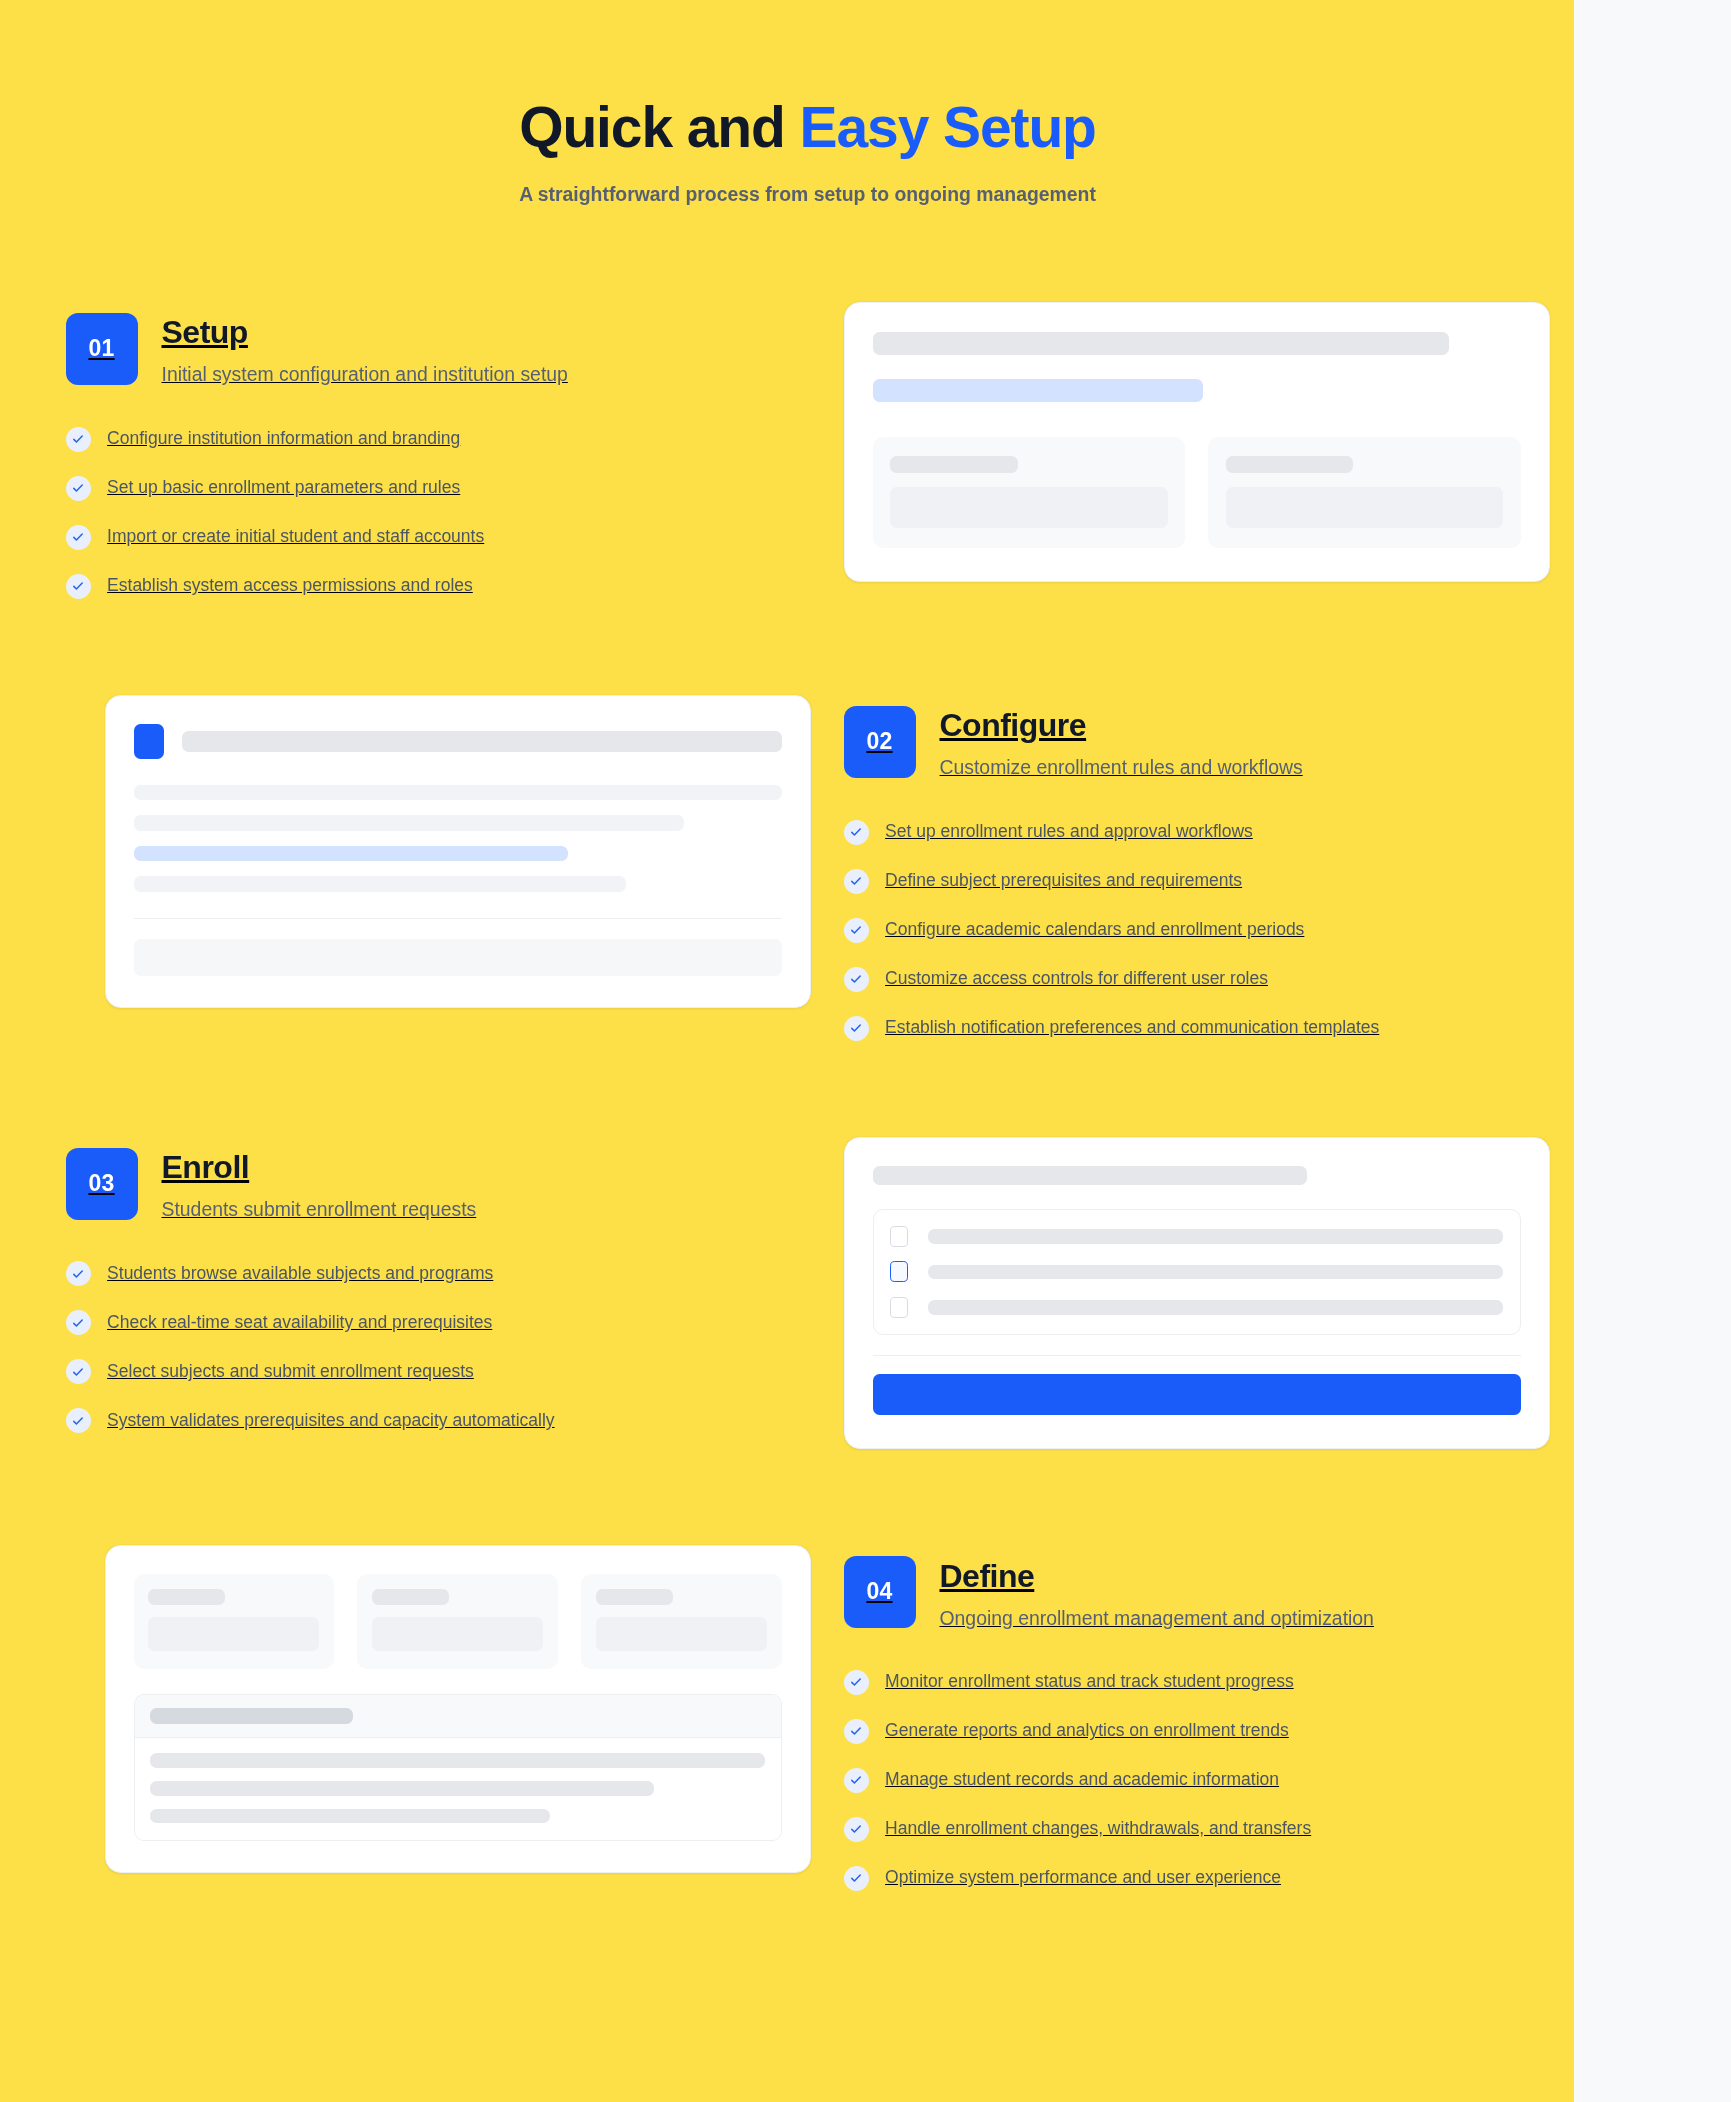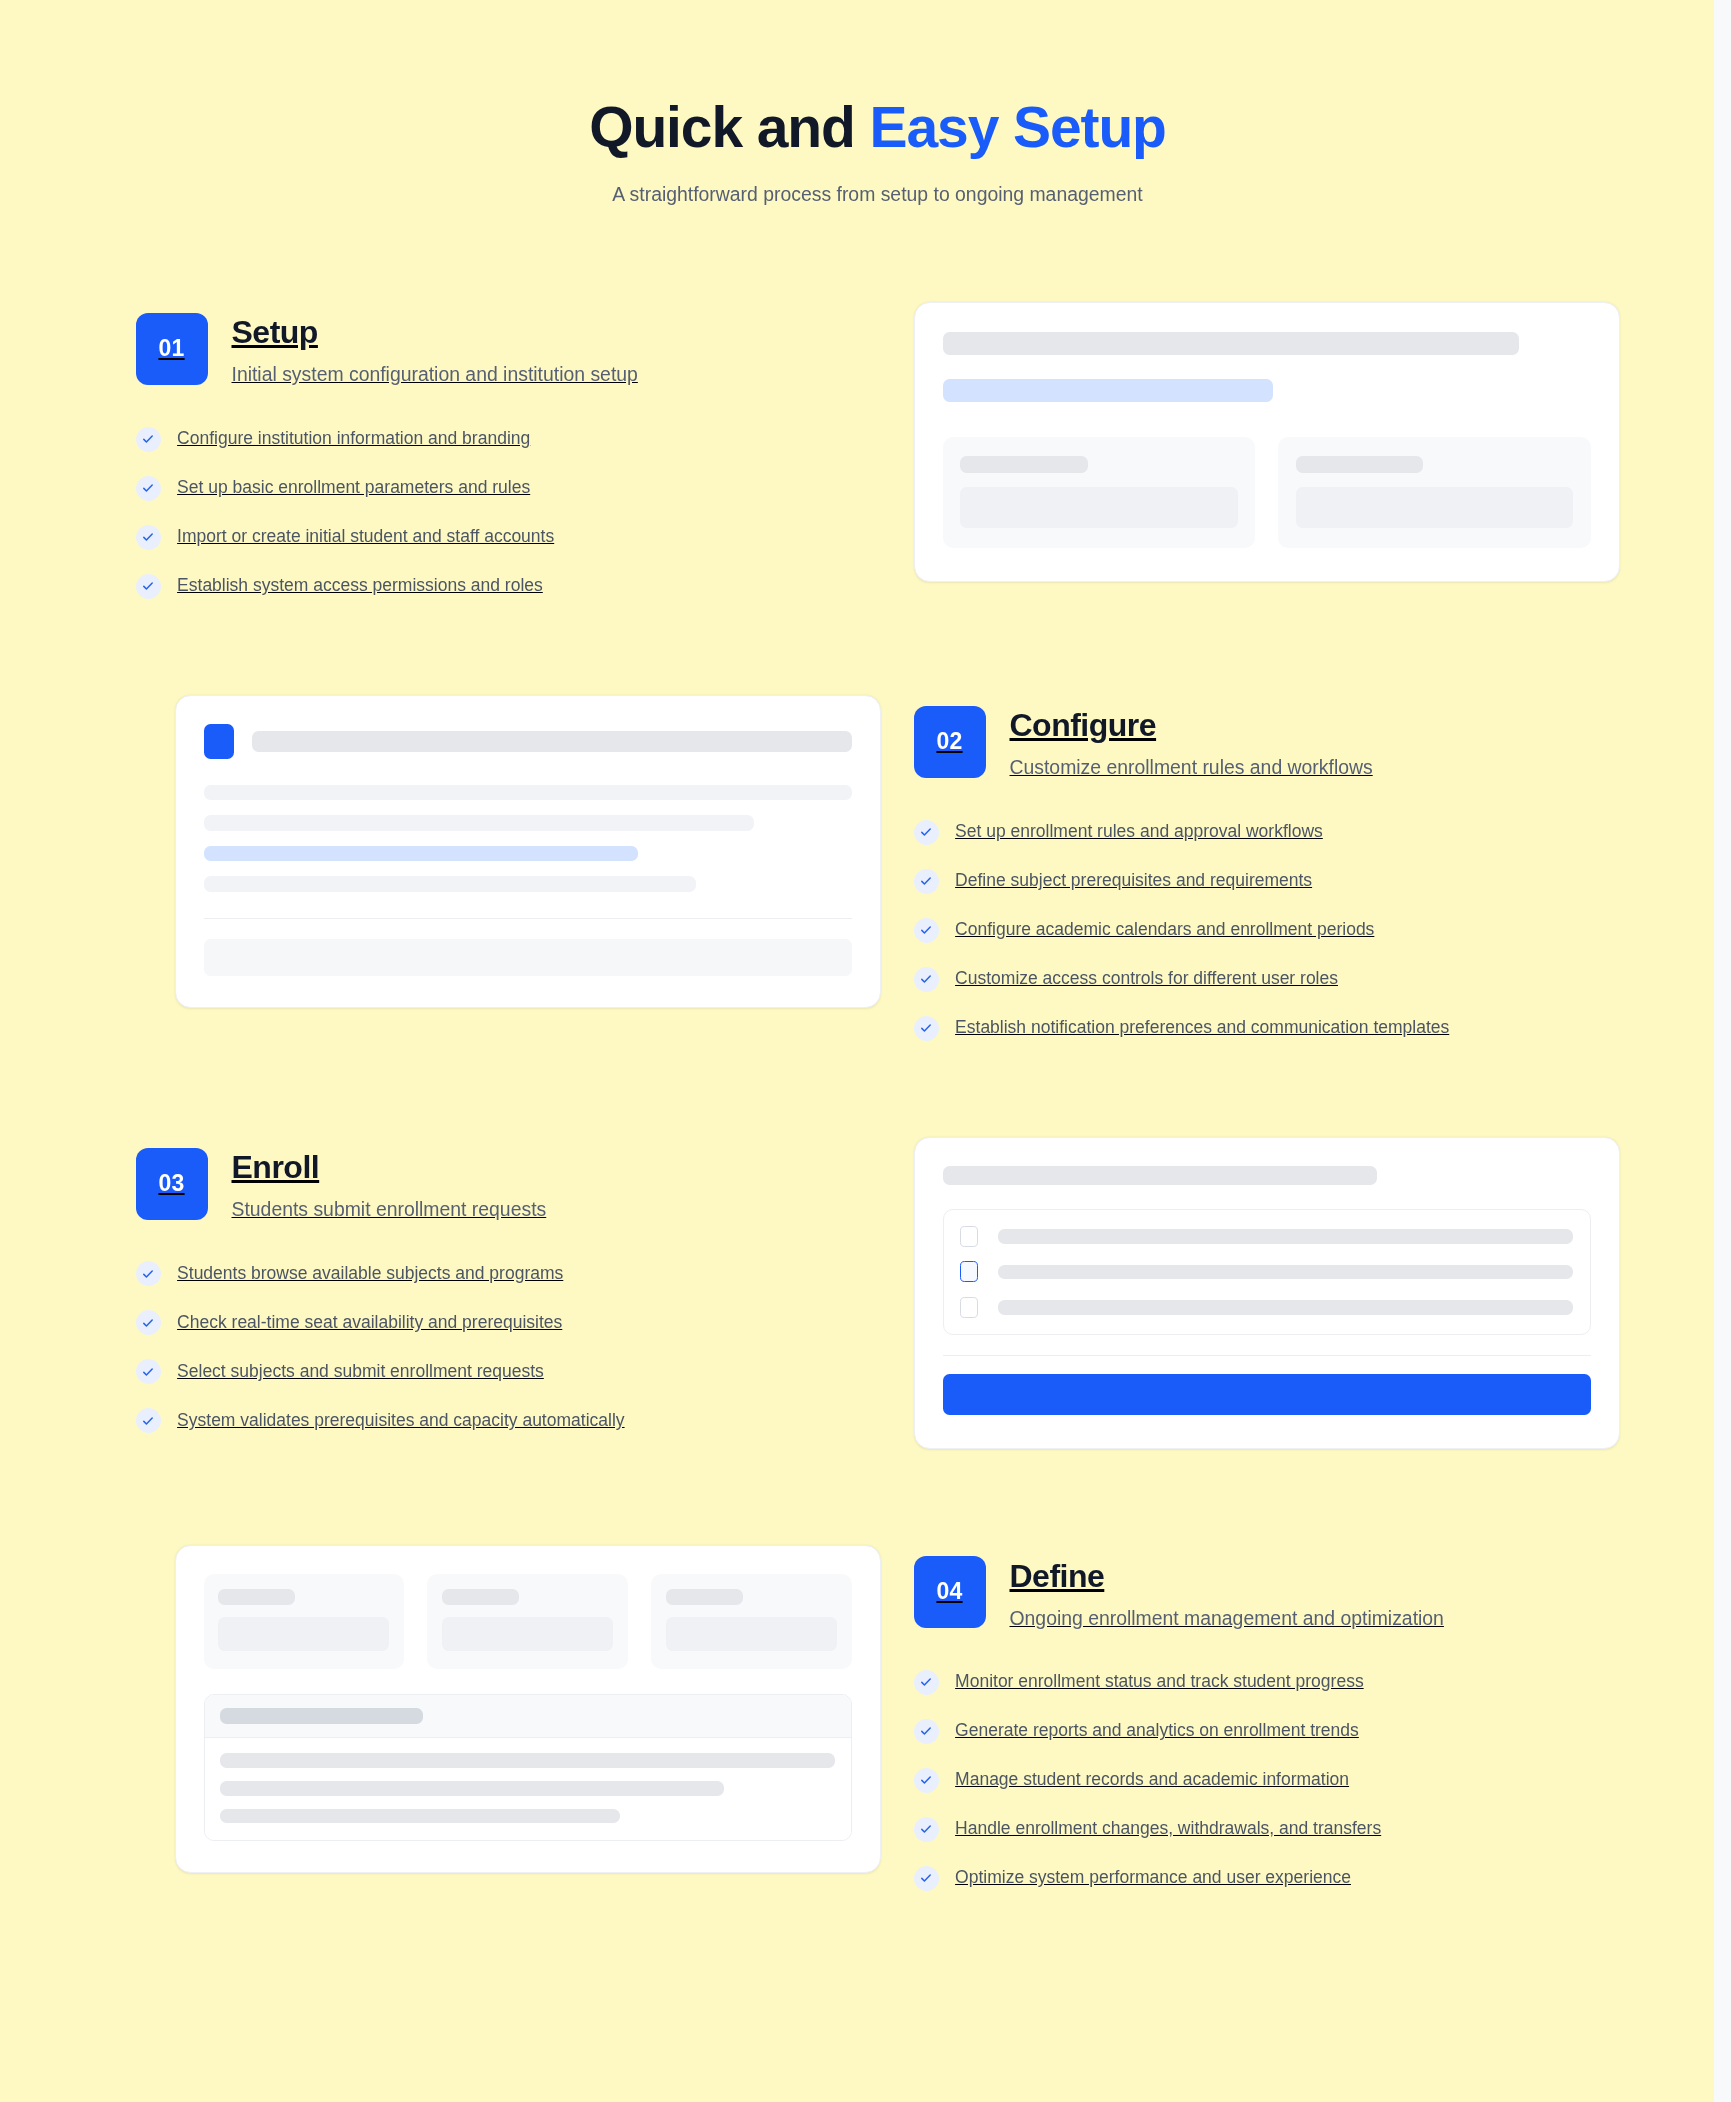--- a/index.html
+++ b/index.html
@@ -5,23 +5,23 @@
   * { box-sizing: border-box; margin: 0; padding: 0; }
 
   html, body {
     width: 1731px;
     background: #f7f9fb;
     font-family: "Liberation Sans", sans-serif;
     -webkit-font-smoothing: antialiased;
   }
 
   .page {
-    width: 1714px;
+    width: 1574px;
     min-height: 2102px;
-    background: #fef9c3;
+    background: #fde047;
     padding-top: 96px;
     padding-bottom: 111px;
     padding-left: 41px;
   }
 
   
   .page-header {
     text-align: center;
     margin-bottom: 96px;
   }
@@ -30,21 +30,21 @@
     line-height: 1.1;
     font-weight: 700;
     color: #111827;
     letter-spacing: -1.1px;
   }
   .page-title .accent { color: #1a5cfa; }
   .page-subtitle {
     margin-top: 24px;
     font-size: 19.4px;
     color: #566072;
-    font-weight: 400;
+    font-weight: 700;
   }
 
   
   .steps {
     width: 1484px;
     margin: 0 auto;
   }
   .step {
     display: flex;
     align-items: flex-start;

